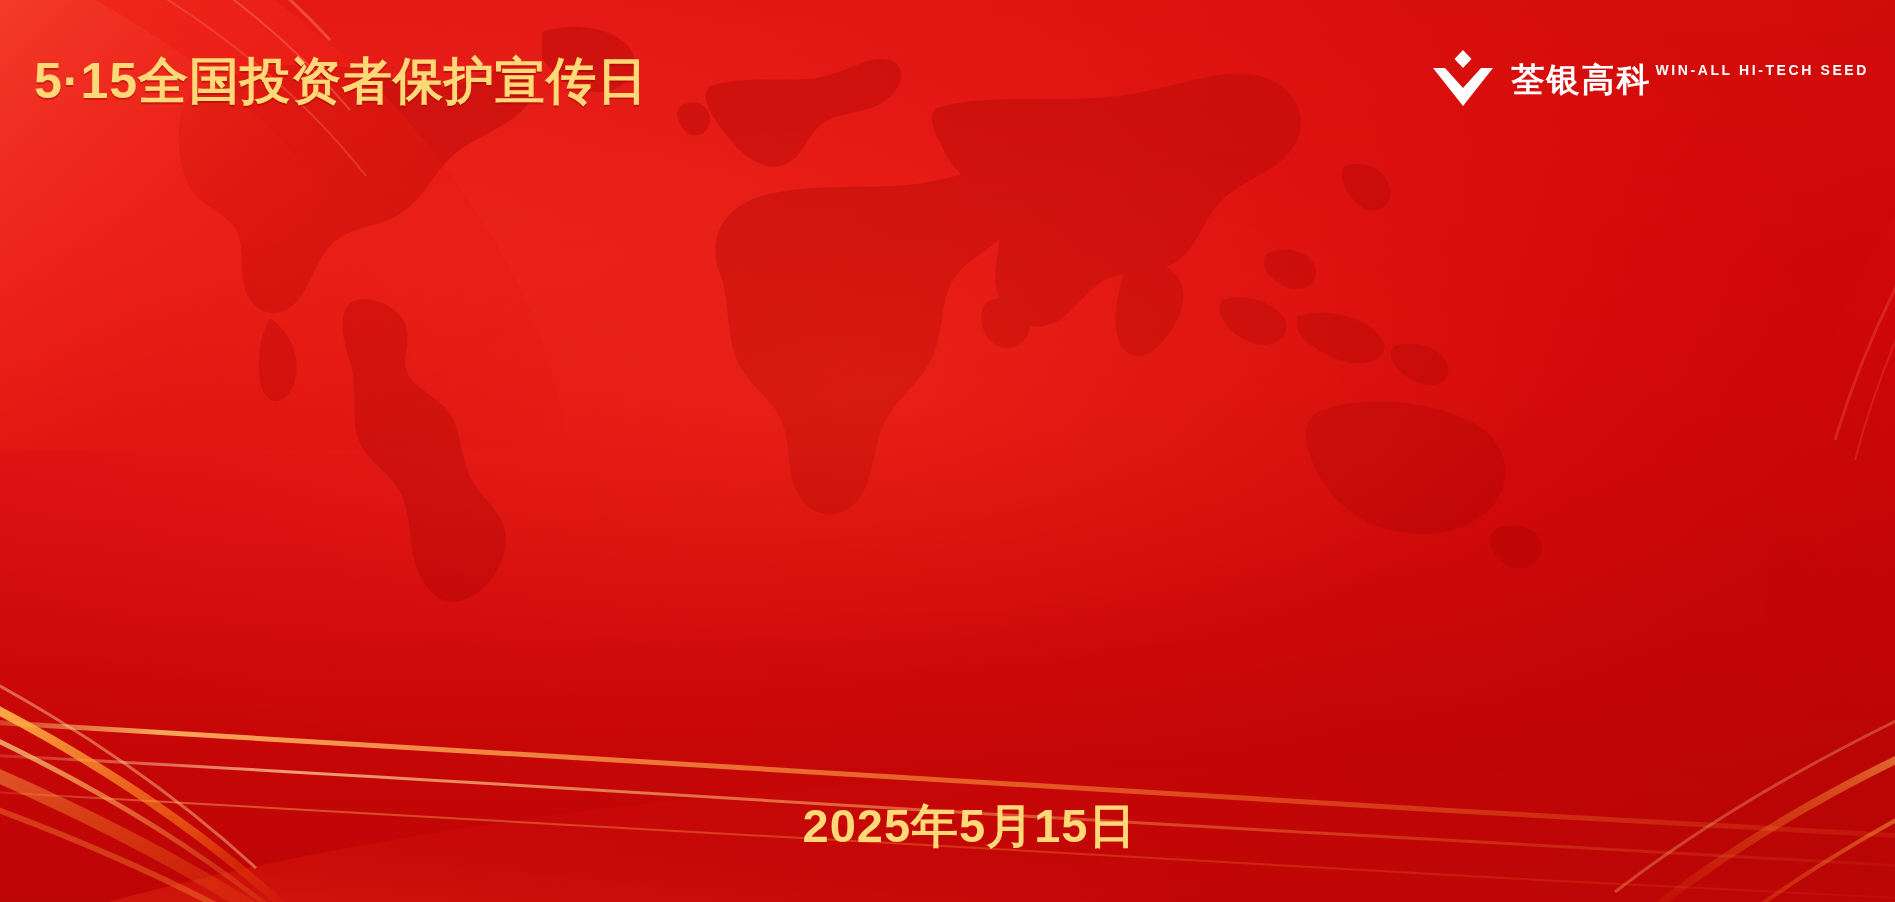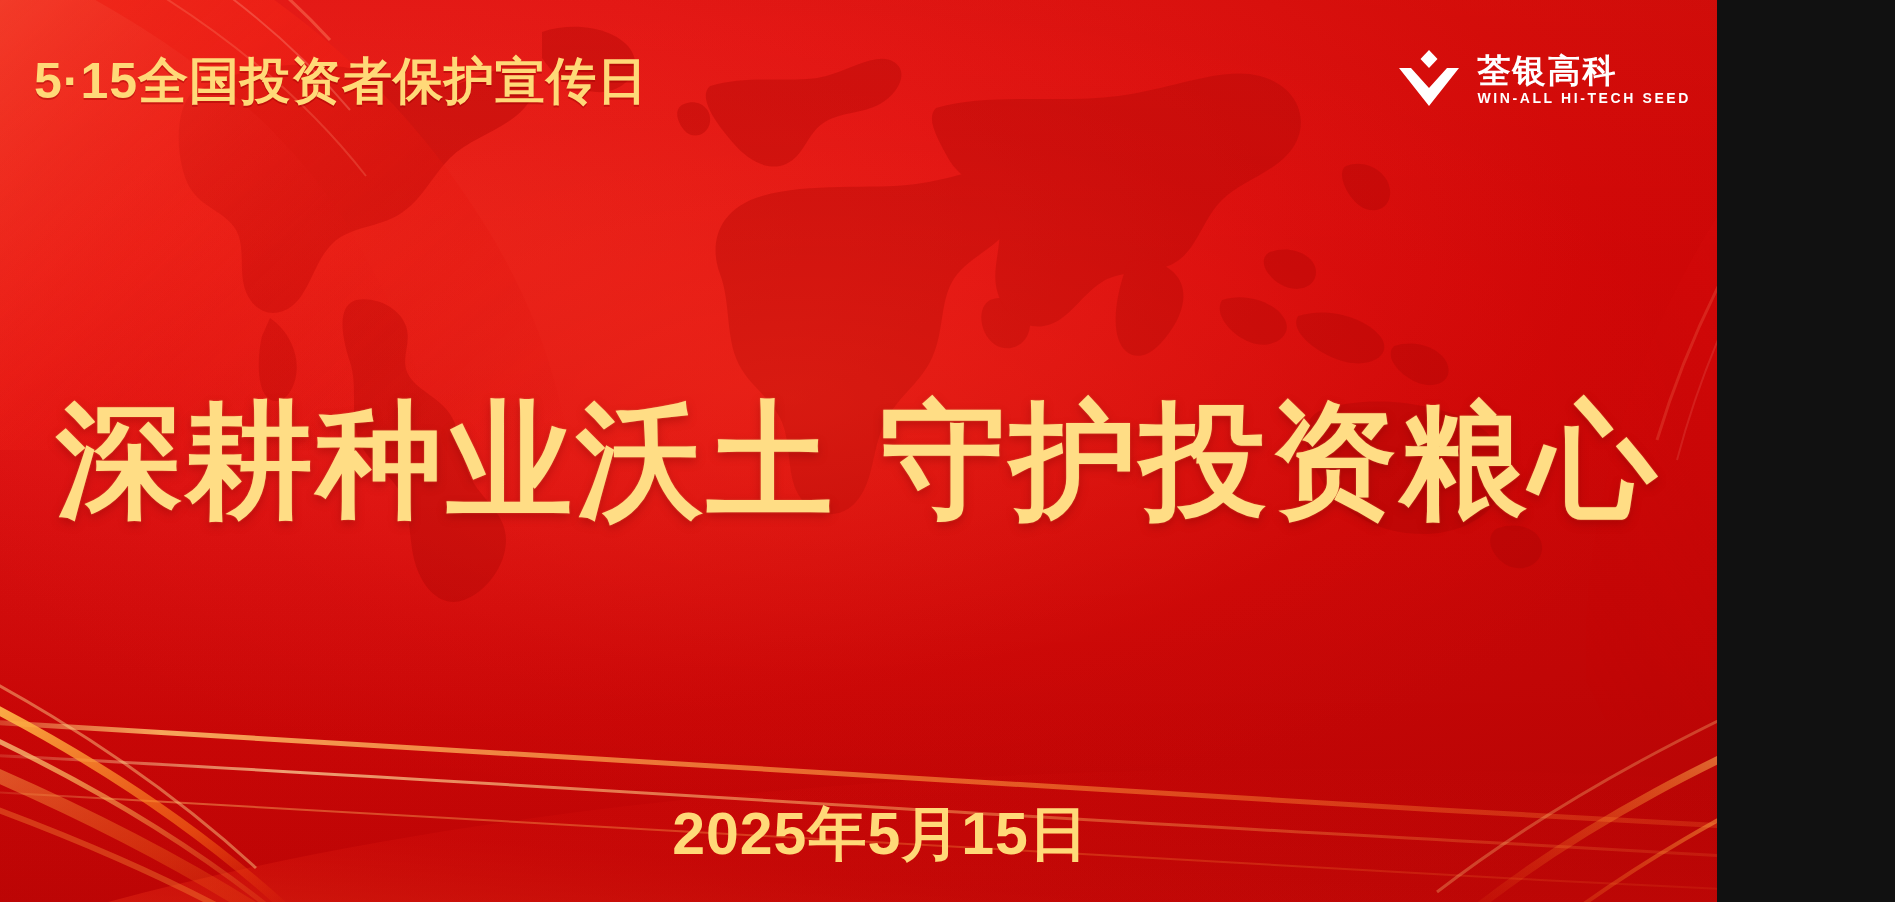--- a/index.html
+++ b/index.html
@@ -3,21 +3,21 @@
 <meta charset="utf-8">
 <title>banner</title>
 <style>
   html, body {
     margin: 0;
     padding: 0;
     background: #111;
   }
   #stage {
     position: relative;
-    width: 1717px;
+    width: 1895px;
     height: 902px;
     overflow: hidden;
     font-family: "Liberation Sans", "DejaVu Sans", sans-serif;
     background: #1d4ed8;
   }
 
   
   .bg-base {
     position: absolute;
     inset: 0;
@@ -71,21 +71,21 @@
   .brand {
     position: absolute;
     right: 26px;
     top: 48px;
     display: flex;
     align-items: center;
     gap: 16px;
   }
   .brand-mark { width: 64px; height: 62px; flex: 0 0 auto;}
   .brand-mark svg { display:block; width:100%; height:100%;}
-  .brand-text { display: flex; flex-direction: column; align-items: flex-start; gap: 4px;}
+  .brand-text { display: flex; flex-direction: row; align-items: flex-start; gap: 4px;}
   .brand-cn {
     font-size: 33px;
     font-weight: 700;
     color: #ffffff;
     letter-spacing: 2px;
     line-height: 1;
   }
   .brand-en {
     font-size: 14px;
     font-weight: 700;
@@ -112,21 +112,21 @@
        0 4px 10px rgba(120,0,0,.35);
   }
   .headline .gap { display: inline-block; width: 44px;}
 
   
   .datestamp {
     position: absolute;
     left: 0; right: 0;
     top: 795px;
     text-align: center;
-    font-size: 59px;
+    font-size: 47px;
     font-weight: 700;
     color: #ffd978;
     letter-spacing: 1px;
     white-space: nowrap;
     padding-left: 44px;
   }
 </style>
 </head>
 <body>
 
@@ -300,19 +300,16 @@
         <polygon points="32,2 40.5,11 32,20 23.5,11" fill="#ffffff"></polygon>
         <path d="M2 20 L14 20 L32 40 L50 20 L62 20 L32 58 Z" fill="#ffffff"></path>
       </svg>
     </span>
     <span class="brand-text">
       <span class="brand-cn">荃银高科</span>
       <span class="brand-en">WIN-ALL HI-TECH SEED</span>
     </span>
   </div>
 
-  <div class="headline">
-    <span>深耕种业沃土</span><span class="gap"></span><span>守护投资粮心</span>
-  </div>
 
   <div class="datestamp">2025年5月15日</div>
 
 </div>
 
 </body></html>

